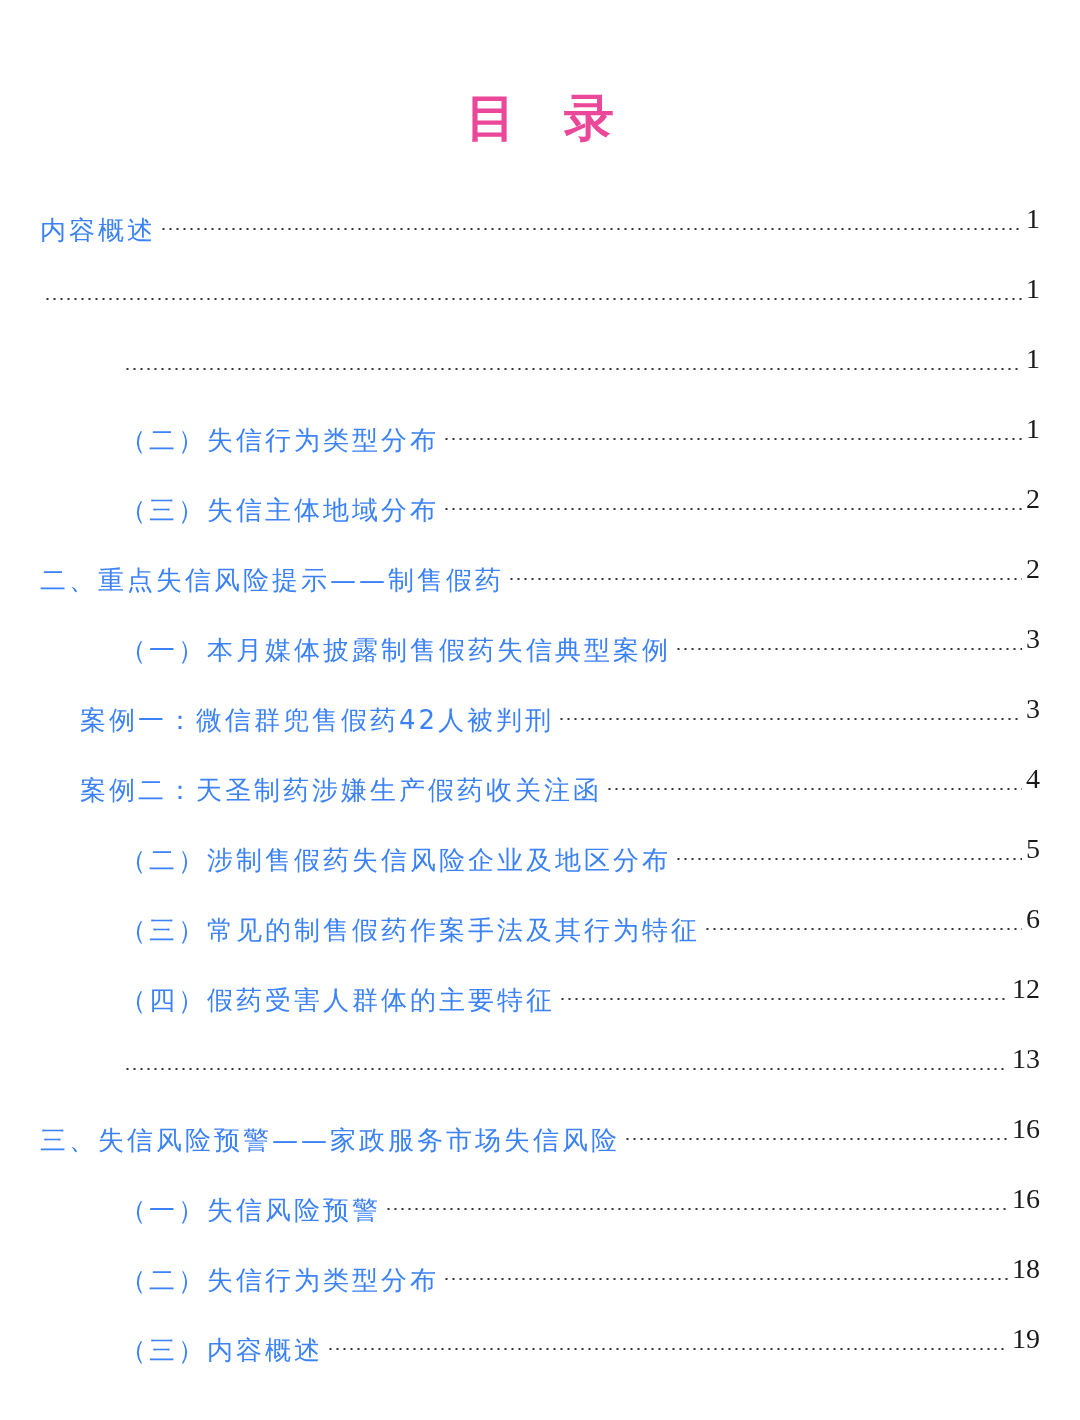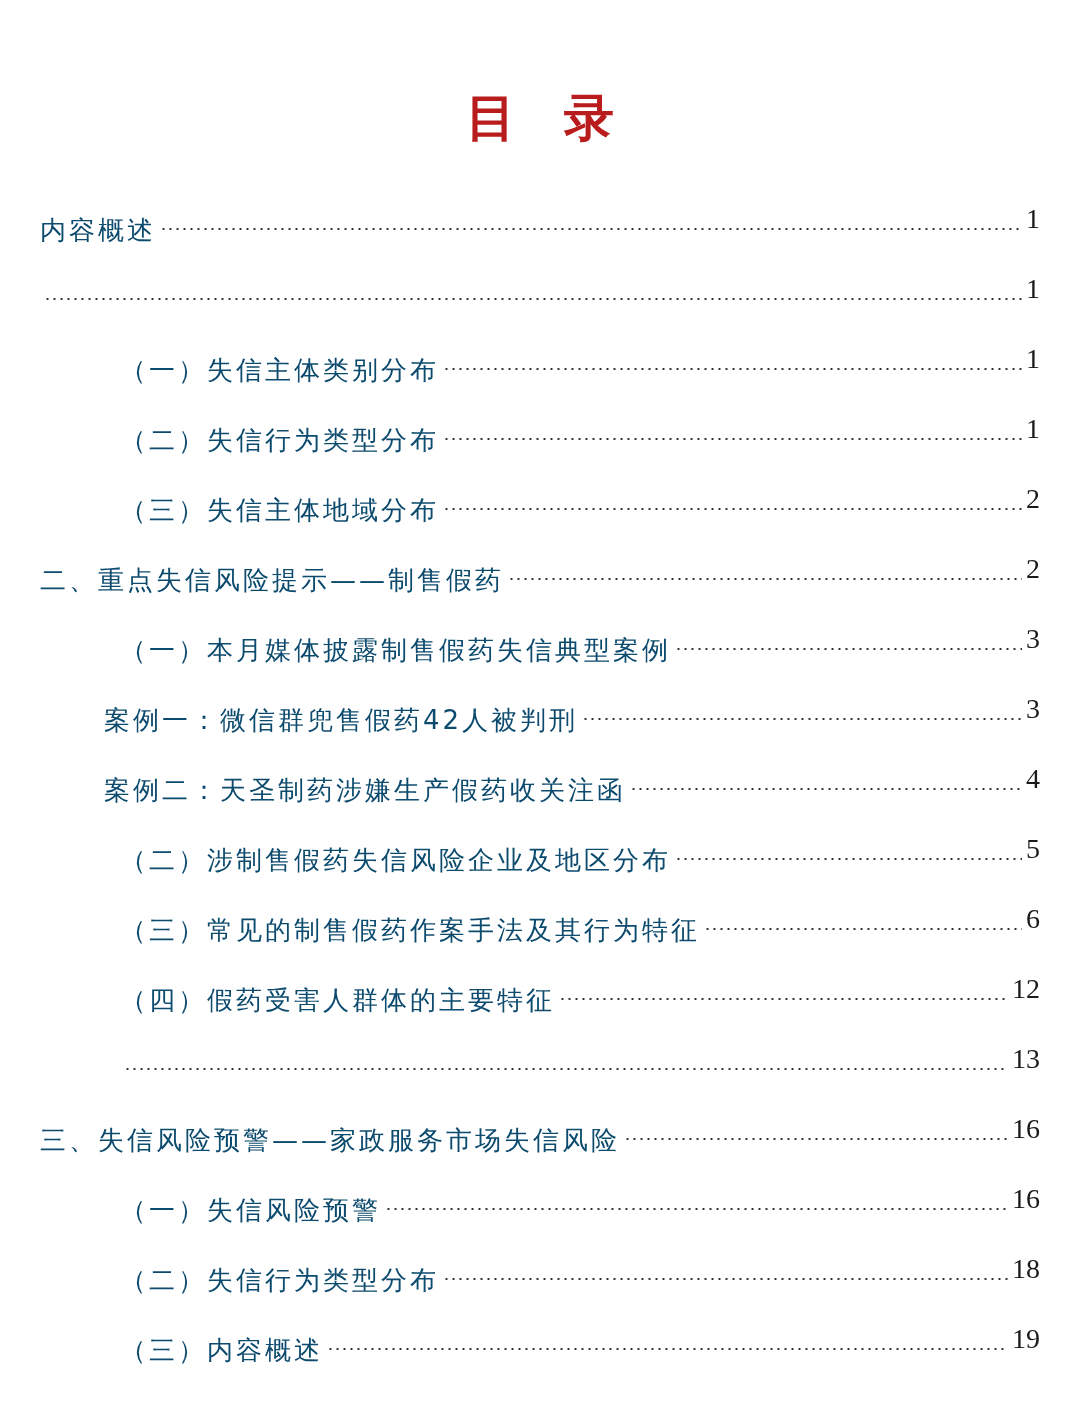--- a/index.html
+++ b/index.html
@@ -19,45 +19,45 @@
     position: absolute;
     top: 86px;
     left: 0;
     width: 1080px;
     text-align: center;
     font-size: 50px;
     font-weight: bold;
     letter-spacing: 48px;
     text-indent: 48px;
     line-height: 64px;
-    color: #b91c1c;
+    color: #ec4899;
     font-family: "DejaVu Serif", "Liberation Serif", serif;
   }
   .toc {
     position: absolute;
     top: 182px;
     left: 0;
     width: 1080px;
   }
   .toc-row {
     position: relative;
     height: 70px;
     display: flex;
     align-items: center;
     padding-right: 40px;
     box-sizing: border-box;
   }
   .toc-row.level-1 { padding-left: 40px; }
   .toc-row.level-2 { padding-left: 120px; }
-  .toc-row.level-3 { padding-left: 104px; }
+  .toc-row.level-3 { padding-left: 80px; }
   .toc-text {
     white-space: nowrap;
     font-size: 26px;
     letter-spacing: 3px;
-    color: #0c4a6e;
+    color: #3b82f6;
     font-family: "DejaVu Sans", "Liberation Sans", sans-serif;
     font-weight: normal;
     line-height: 40px;
     margin-top: 25px;
   }
   .toc-leader {
     flex: 1;
     height: 2px;
     margin: 0 4px 0 4px;
     align-self: center;
@@ -86,21 +86,20 @@
   <div class="toc-row level-1">
     <span class="toc-text">内容概述</span>
     <span class="toc-leader"></span>
     <span class="toc-page">1</span>
   </div>
   <div class="toc-row level-1">
     <span class="toc-leader"></span>
     <span class="toc-page">1</span>
   </div>
   <div class="toc-row level-2">
-    <span class="toc-text">（一）失信主体类别分布</span>
     <span class="toc-leader"></span>
     <span class="toc-page">1</span>
   </div>
   <div class="toc-row level-2">
     <span class="toc-text">（二）失信行为类型分布</span>
     <span class="toc-leader"></span>
     <span class="toc-page">1</span>
   </div>
   <div class="toc-row level-2">
     <span class="toc-text">（三）失信主体地域分布</span>

